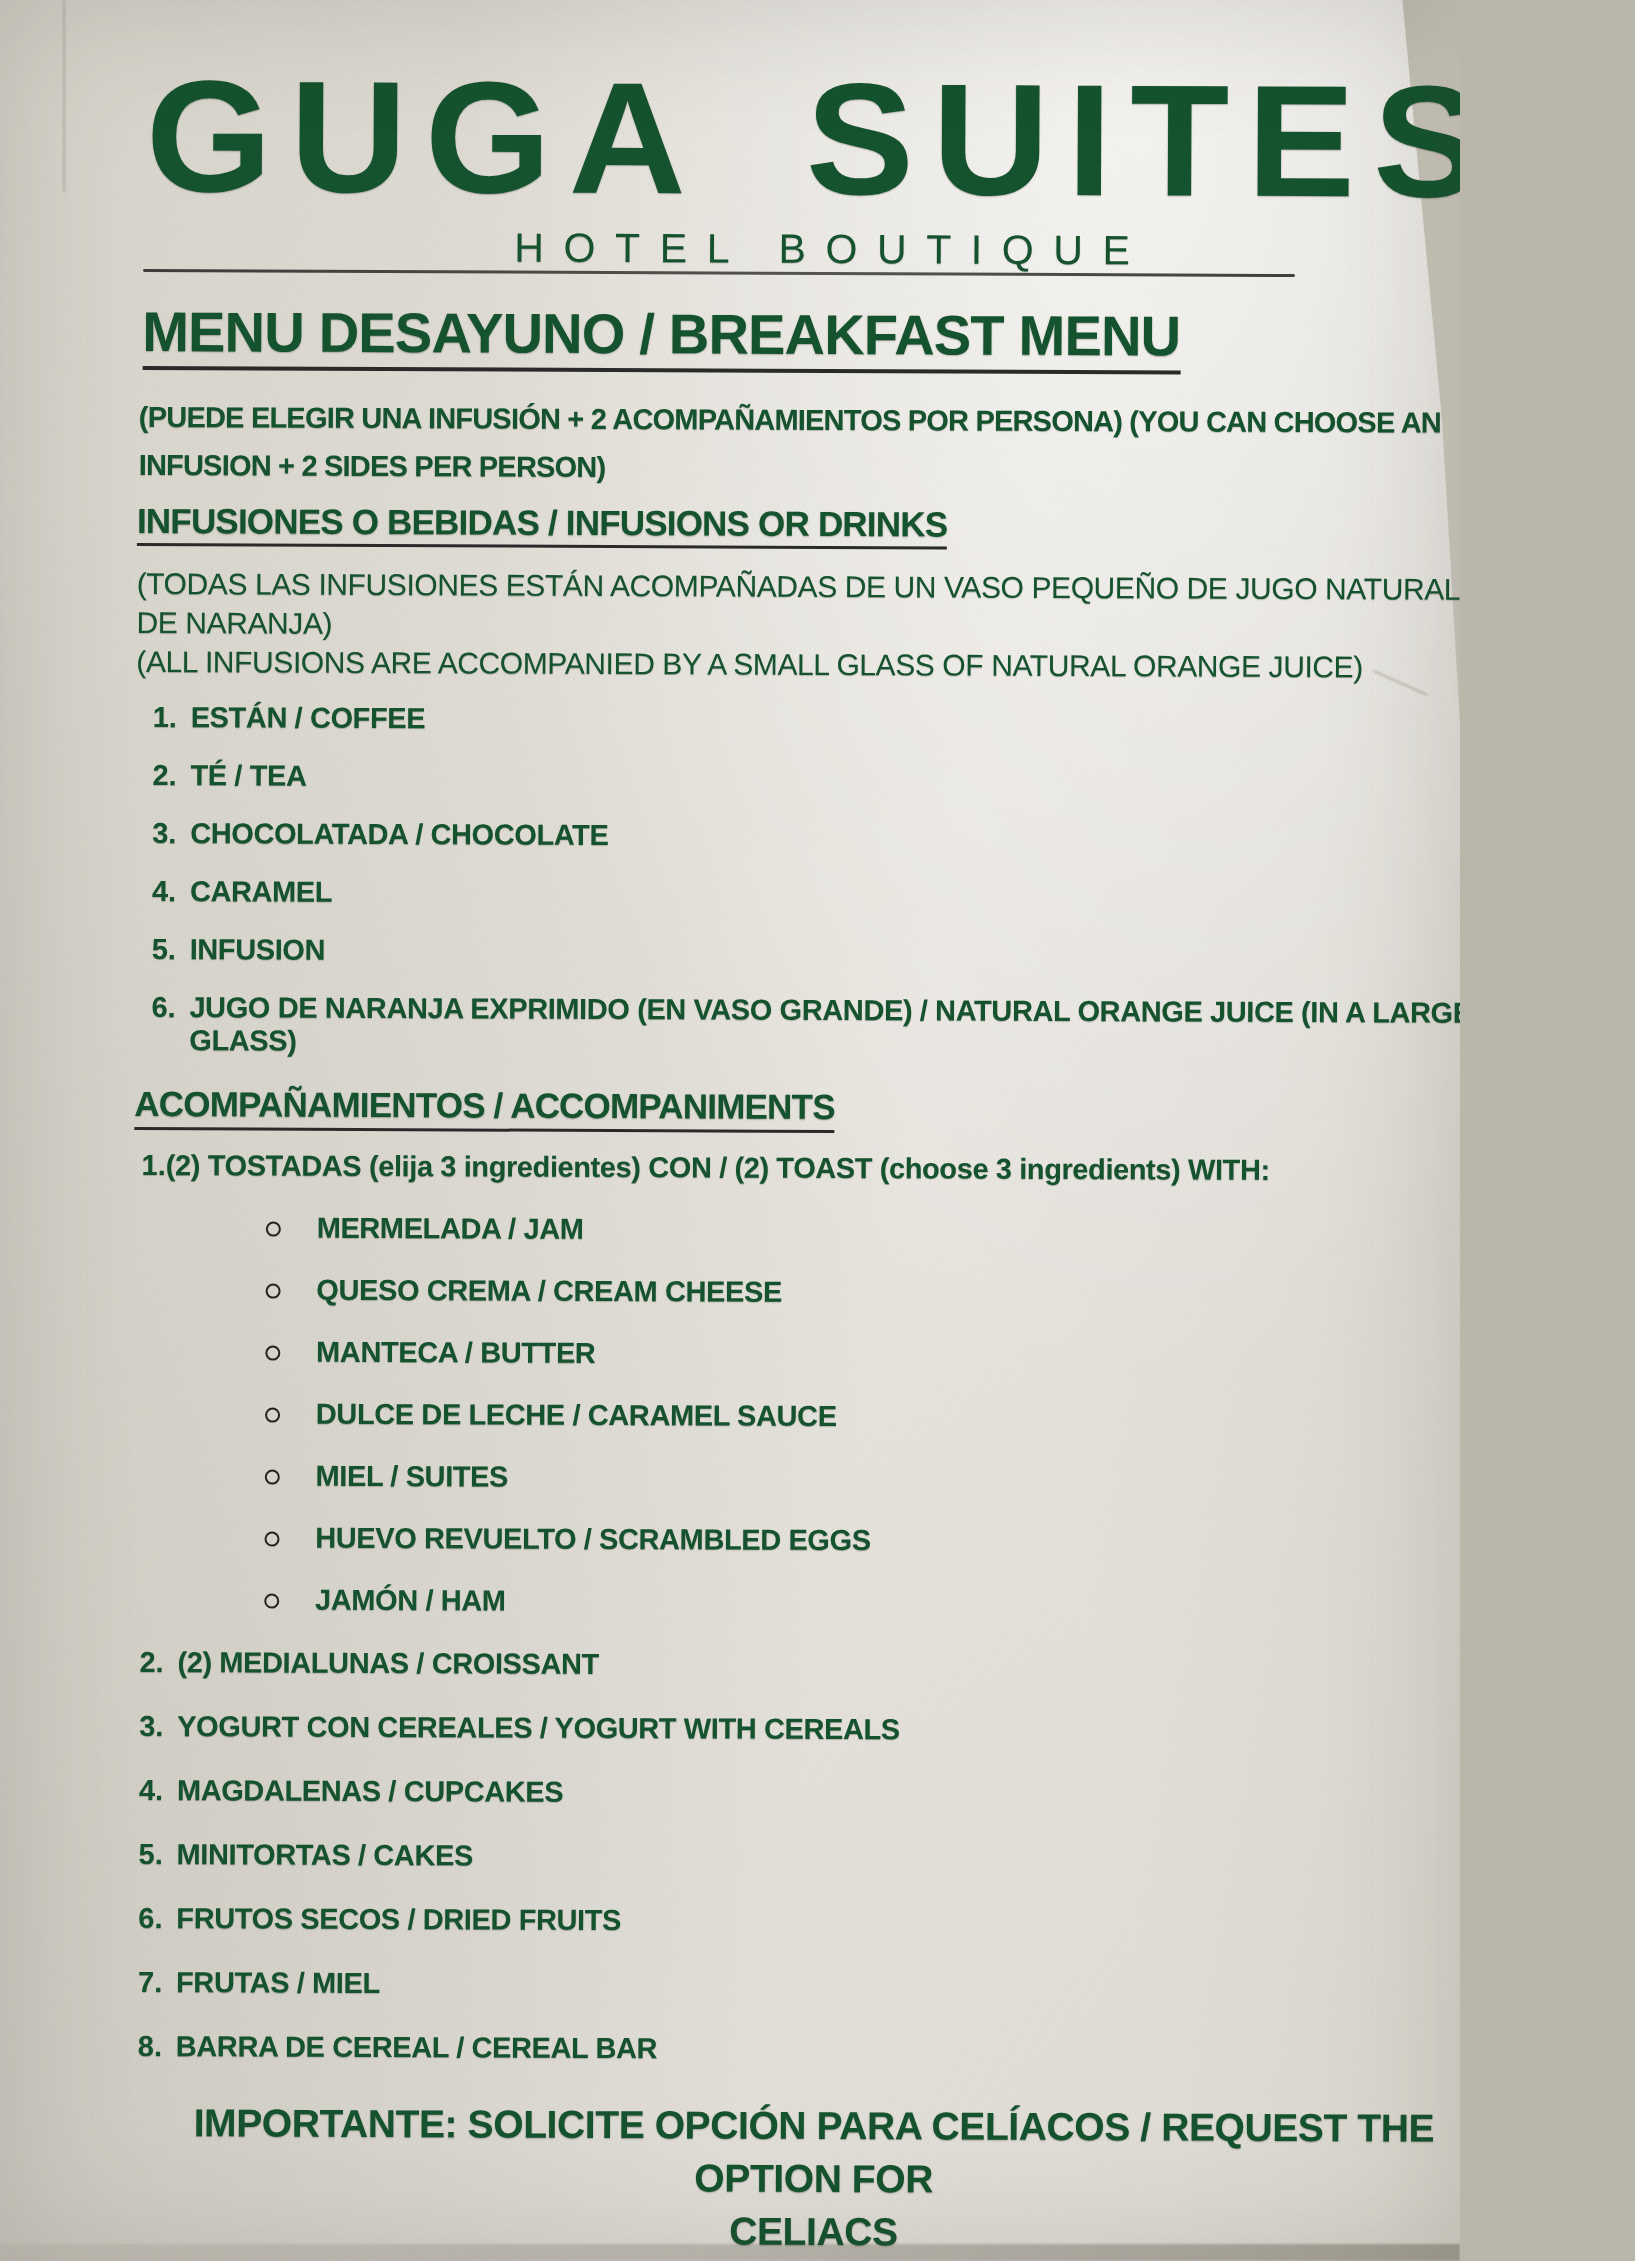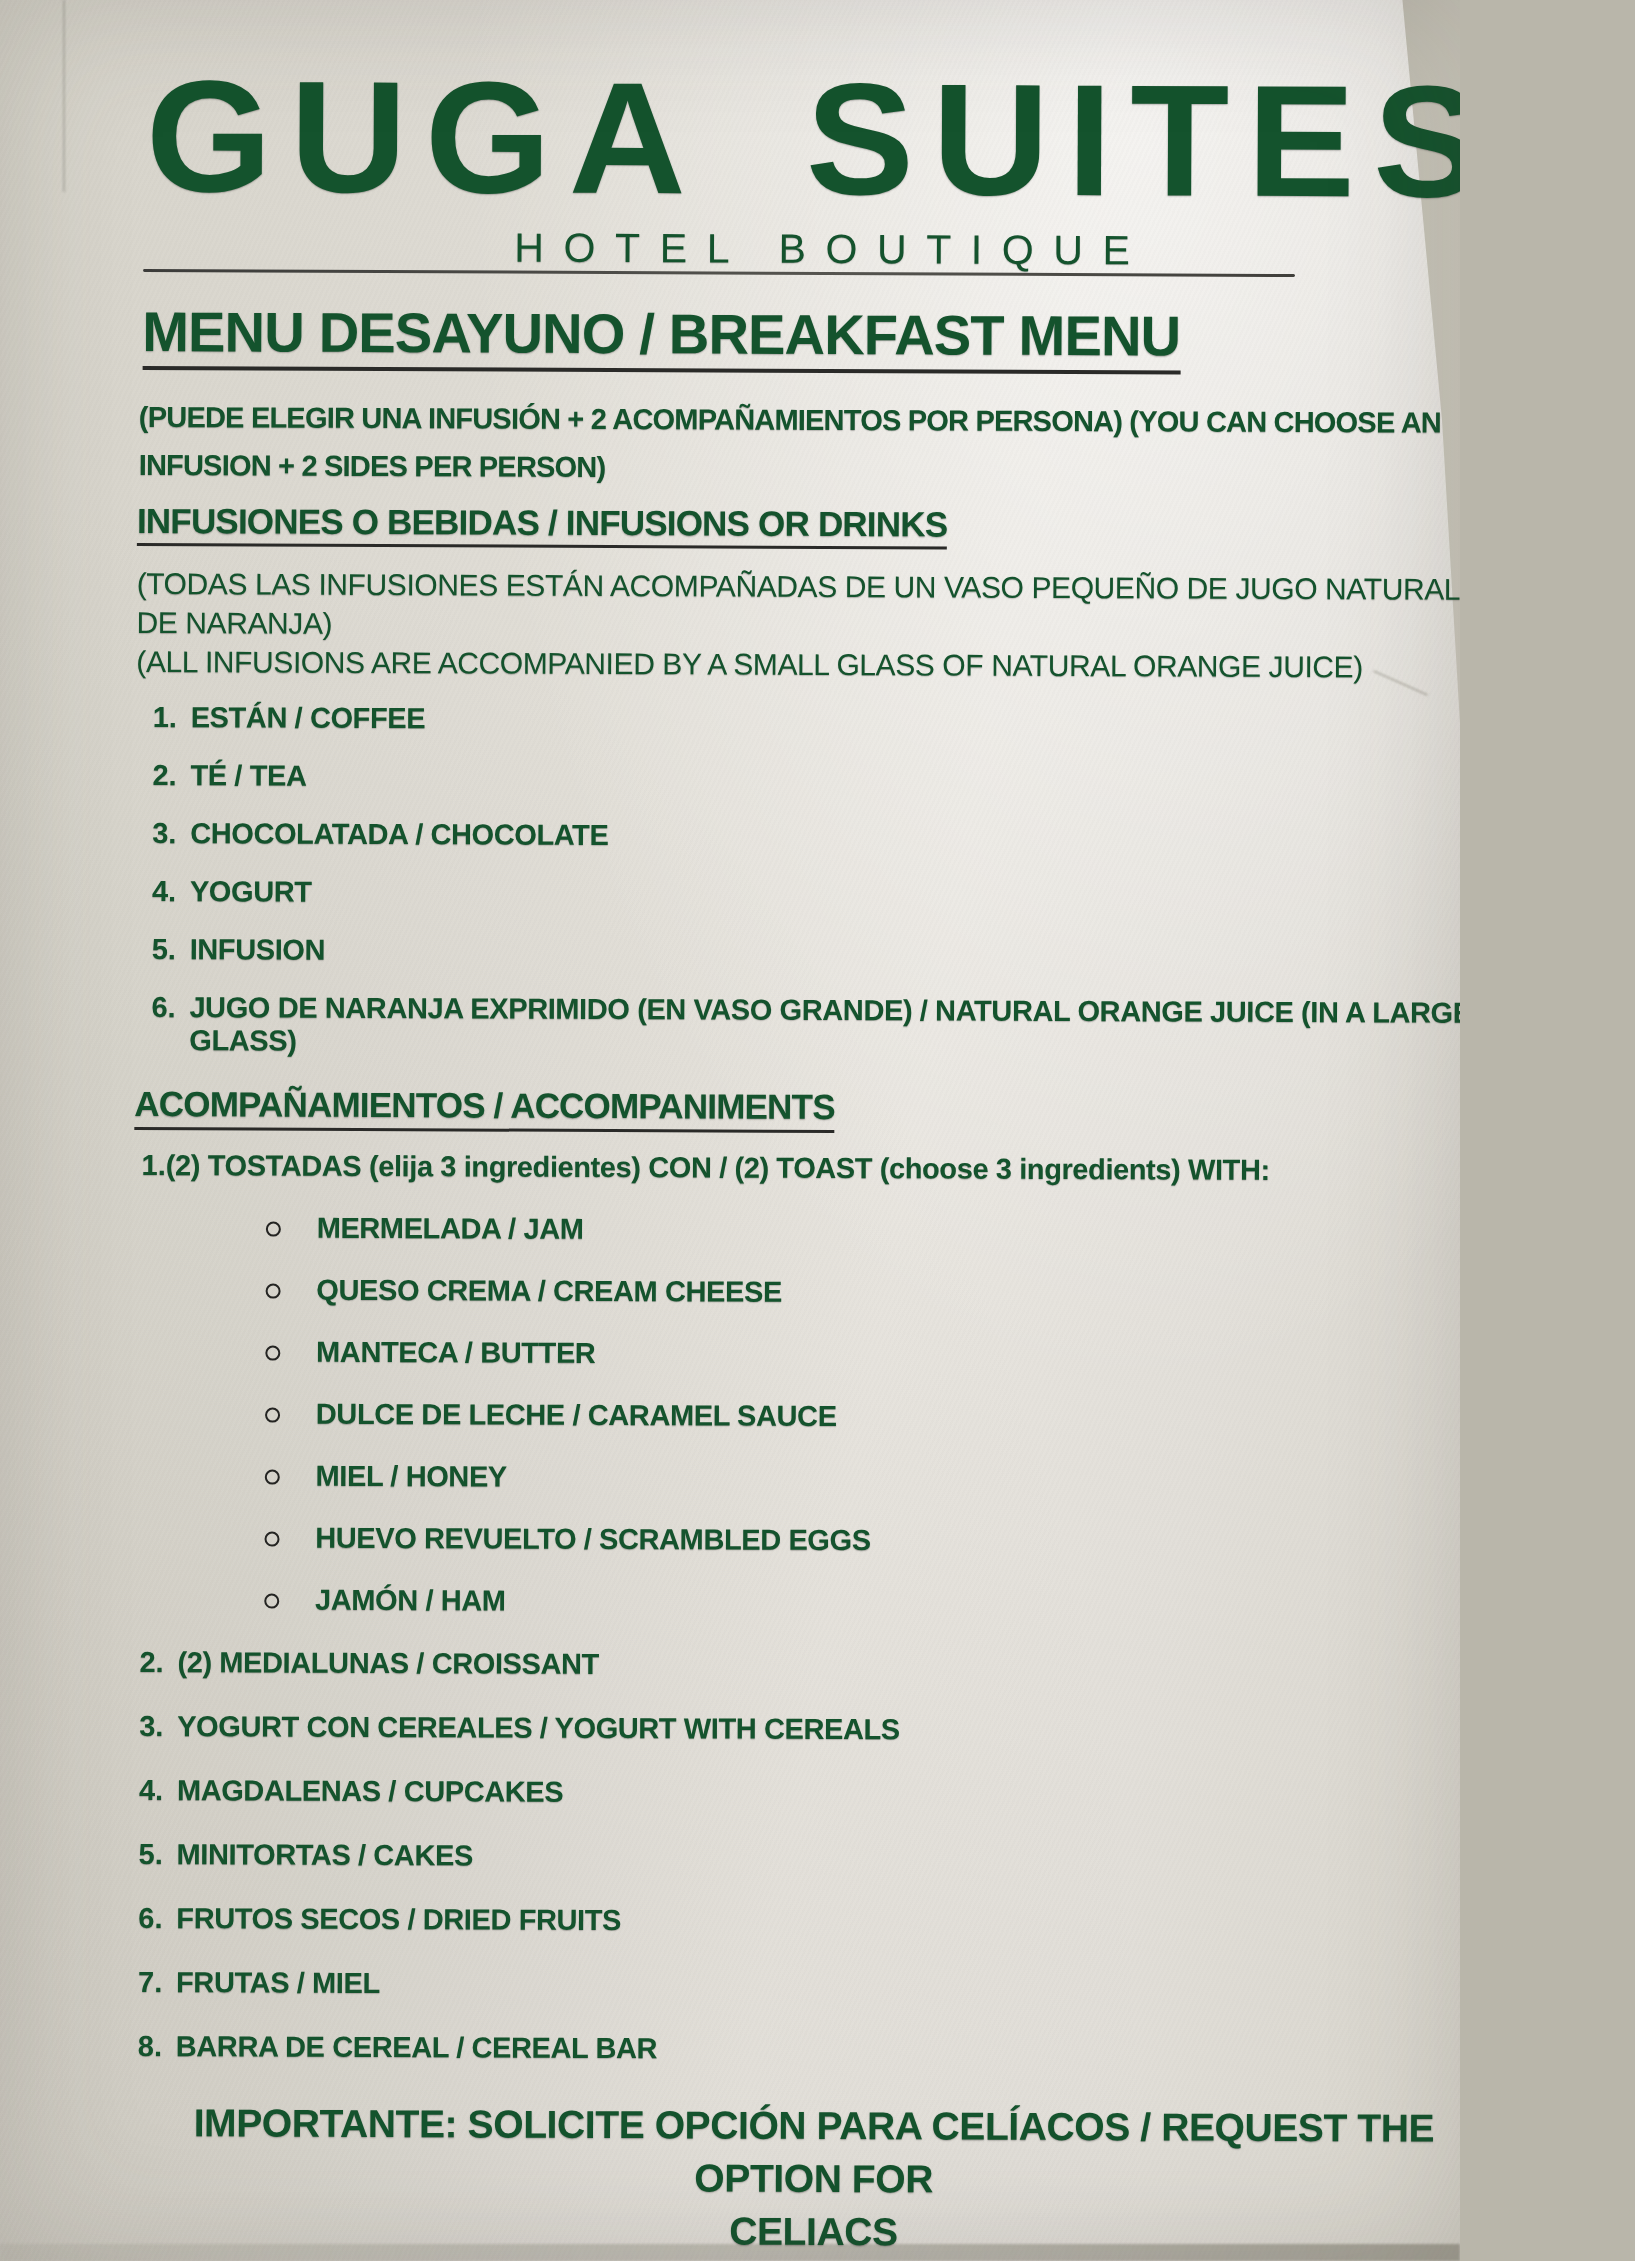--- a/index.html
+++ b/index.html
@@ -157,21 +157,21 @@
       <li class="row soft">
           <span class="num">2.</span>
           <span class="lbl">TÉ / TEA</span>
         </li>
       <li class="row soft">
           <span class="num">3.</span>
           <span class="lbl">CHOCOLATADA / CHOCOLATE</span>
         </li>
       <li class="row soft">
           <span class="num">4.</span>
-          <span class="lbl">YOGURT</span>
+          <span class="lbl">CARAMEL</span>
         </li>
       <li class="row soft">
           <span class="num">5.</span>
           <span class="lbl">INFUSION</span>
         </li>
       <li class="row soft">
           <span class="num">6.</span>
           <span class="lbl">JUGO DE NARANJA EXPRIMIDO (EN VASO GRANDE) / NATURAL ORANGE JUICE (IN A LARGE GLASS)</span>
         </li>
     </ol>
@@ -193,21 +193,21 @@
           <li class="soft">
               <span class="bullet-circle"></span>
               <span class="lbl">MANTECA / BUTTER</span>
             </li>
           <li class="soft">
               <span class="bullet-circle"></span>
               <span class="lbl">DULCE DE LECHE / CARAMEL SAUCE</span>
             </li>
           <li class="soft">
               <span class="bullet-circle"></span>
-              <span class="lbl">MIEL / HONEY</span>
+              <span class="lbl">MIEL / SUITES</span>
             </li>
           <li class="soft">
               <span class="bullet-circle"></span>
               <span class="lbl">HUEVO REVUELTO / SCRAMBLED EGGS</span>
             </li>
           <li class="soft">
               <span class="bullet-circle"></span>
               <span class="lbl">JAMÓN / HAM</span>
             </li>
         </ul>

